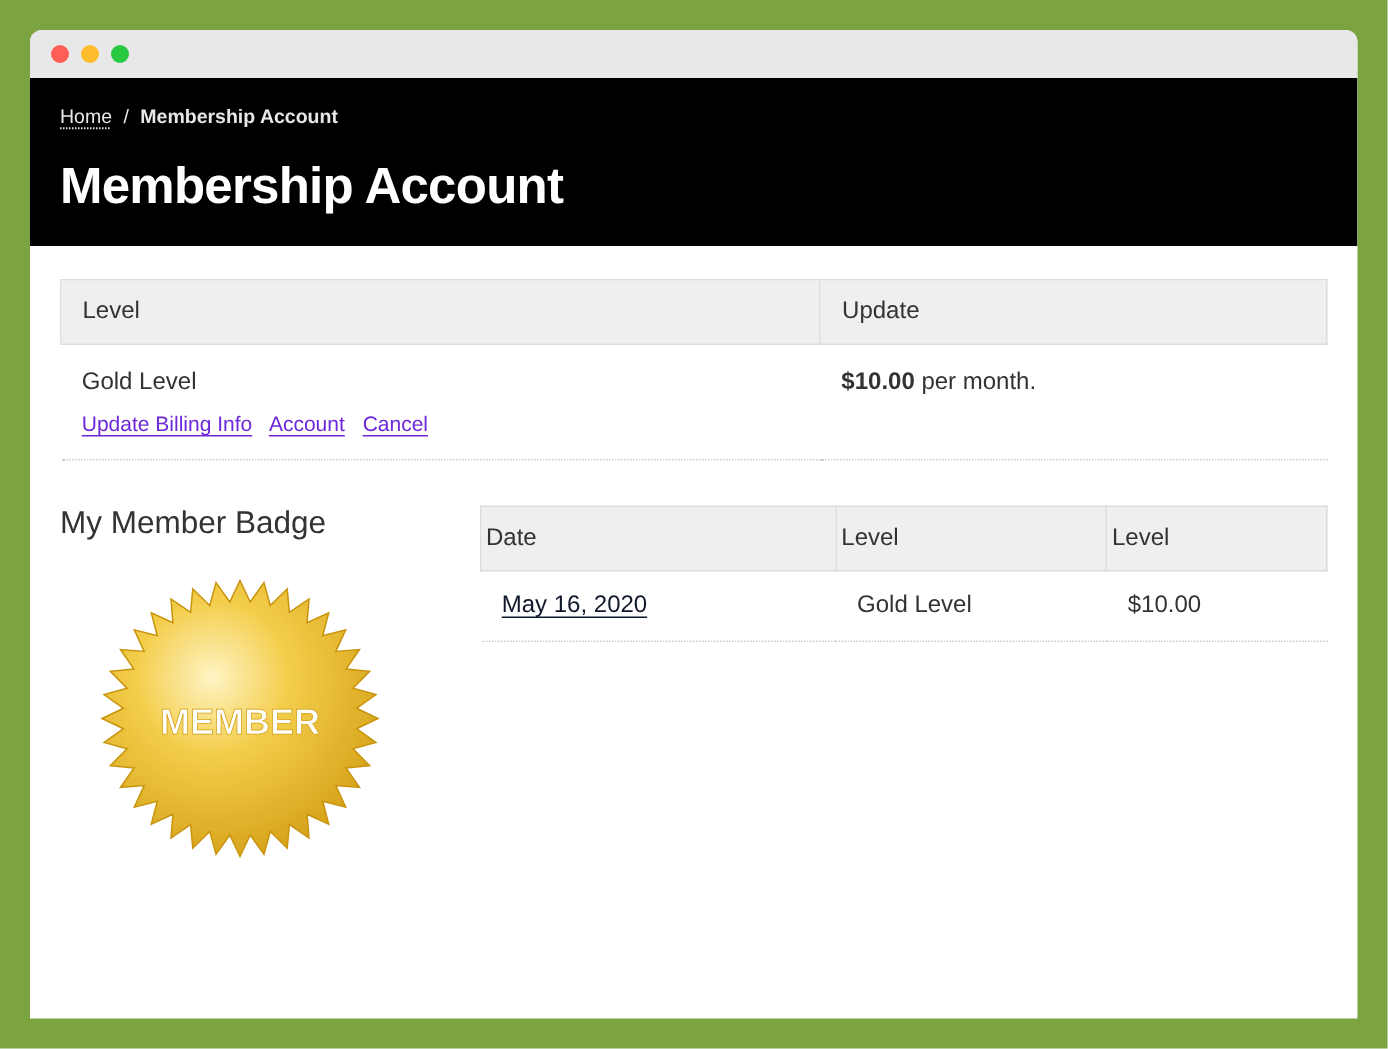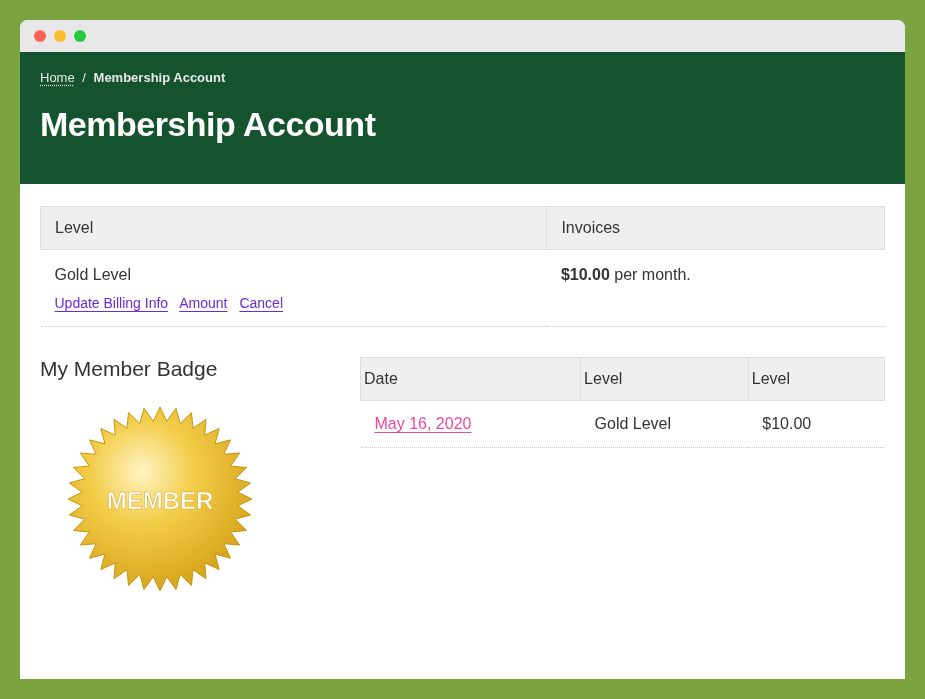--- a/index.html
+++ b/index.html
@@ -31,23 +31,23 @@
     }
     .traffic-light {
       width: 12px;
       height: 12px;
       border-radius: 50%;
     }
     .tl-red { background: #ff5f57; }
     .tl-yellow { background: #ffbd2e; }
     .tl-green { background: #28c940; }
     .header {
-      background: #14532d;
+      background: #000000;
       color: #fff;
-      padding: 18px 20px 40px 20px;
+      padding: 18px 20px 20px 20px;
     }
     .breadcrumb {
       font-size: 13px;
       margin-bottom: 20px;
       color: #e8e8e8;
     }
     .breadcrumb a {
       color: #e8e8e8;
       text-decoration: underline;
       text-decoration-style: dotted;
@@ -104,21 +104,20 @@
       color: #6d28d9;
       text-decoration: underline;
       text-underline-offset: 3px;
       margin-right: 8px;
     }
     .billing-amount {
       font-weight: 700;
     }
     .lower {
       display: flex;
-      gap: 40px;
       margin-top: 30px;
     }
     .badge-col {
       width: 280px;
       flex-shrink: 0;
     }
     .invoices-col {
       flex: 1;
     }
     .badge-wrap {
@@ -139,21 +138,21 @@
       font-size: 16px;
       color: #333;
     }
     .invoices-table tbody td {
       padding: 14px 14px;
       font-size: 16px;
       color: #333;
       border-bottom: 1px dotted #ccc;
     }
     .invoices-table tbody td a {
-      color: #ec4899;
+      color: #0f172a;
       text-decoration: underline;
       text-underline-offset: 3px;
     }
   </style>
 </head>
 <body>
 
 <div class="window">
   <div class="titlebar">
     <div class="traffic-light tl-red"></div>
@@ -169,30 +168,30 @@
     </div>
     <h1 class="page-title">Membership Account</h1>
   </div>
 
   <div class="content">
 
     <table class="memberships-table">
       <thead>
         <tr>
           <th style="width:60%">Level</th>
-          <th>Invoices</th>
+          <th>Update</th>
         </tr>
       </thead>
       <tbody>
         <tr>
           <td>
             <span class="level-name">Gold Level</span>
             <span class="row-actions">
               <a href="#">Update Billing Info</a>
-              <a href="#">Amount</a>
+              <a href="#">Account</a>
               <a href="#">Cancel</a>
             </span>
           </td>
           <td>
             <span class="billing-amount">$10.00</span><span> per month.</span>
           </td>
         </tr>
       </tbody>
     </table>
 

